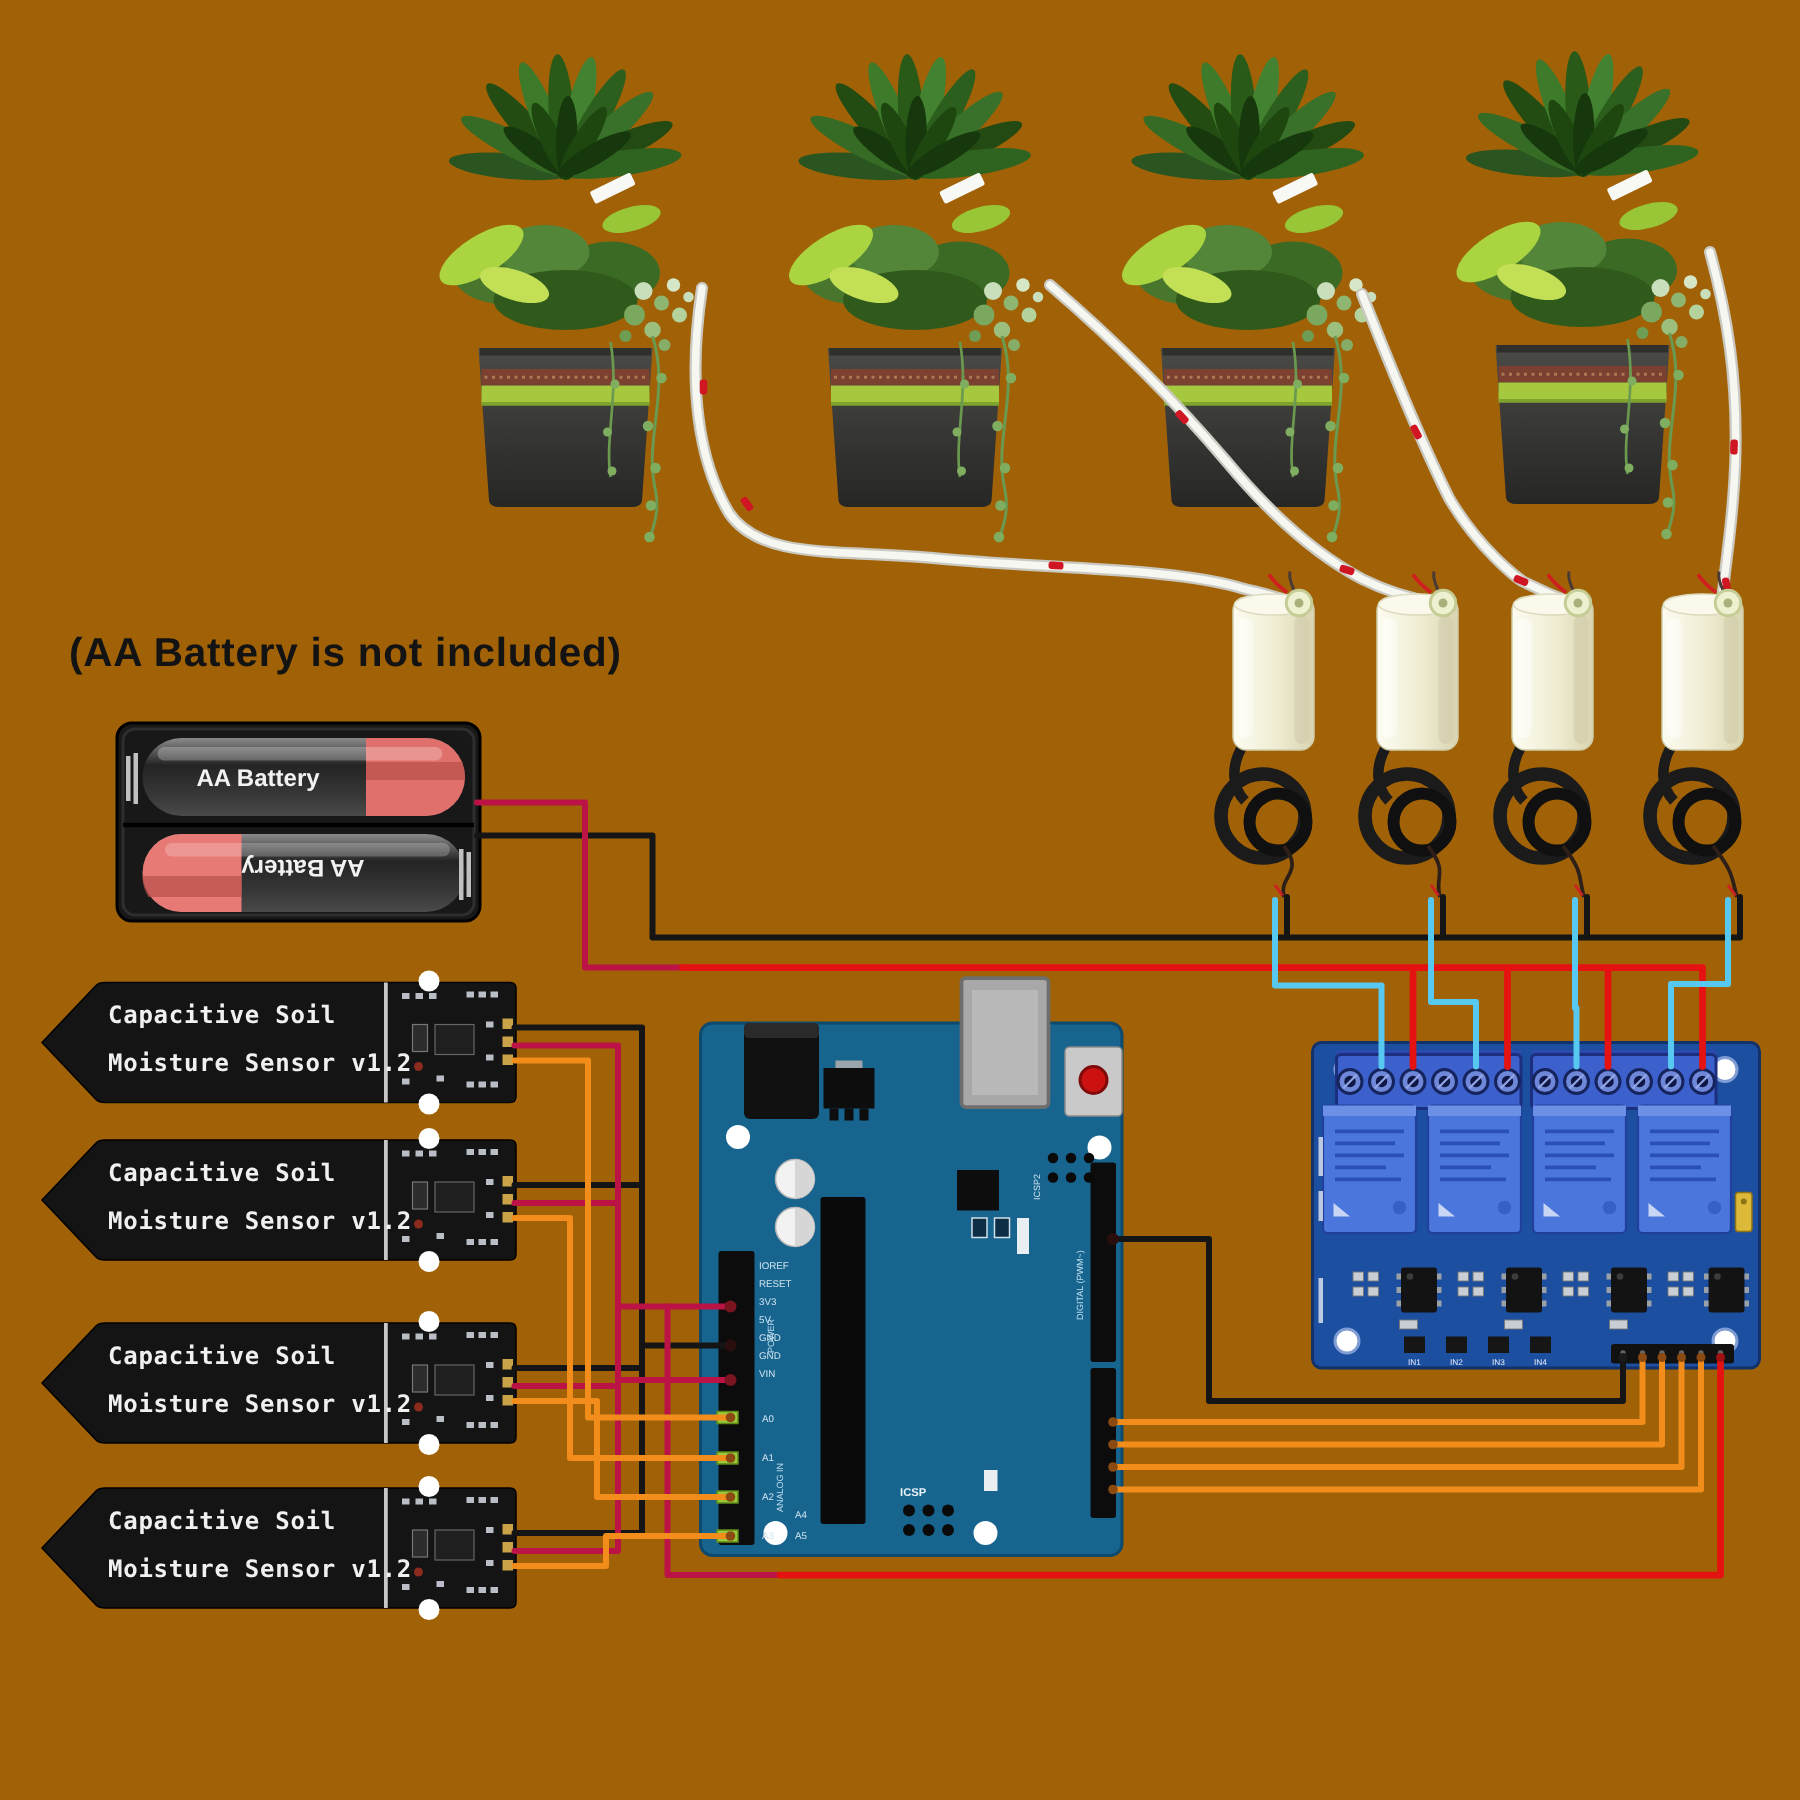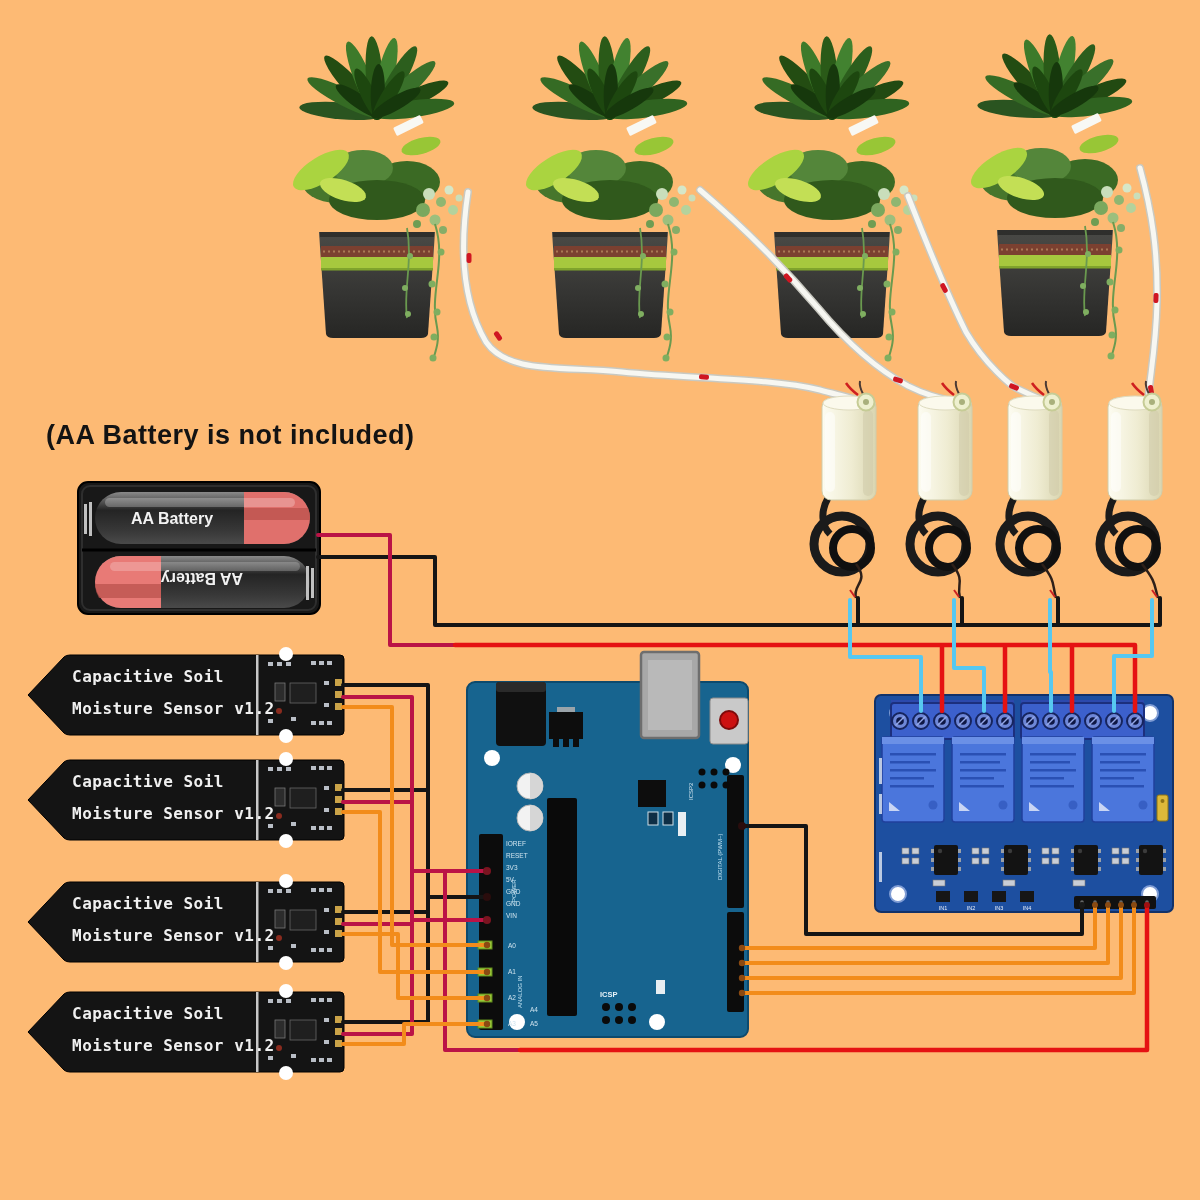--- a/index.html
+++ b/index.html
@@ -1,16 +1,16 @@
 <!DOCTYPE html>
 <html><head>
 <meta charset="utf-8">
 <style>
   html,body{margin:0;padding:0;background:#ffffff;}
-  .canvas{position:relative;width:1200px;height:1200px;background:#fdba74;overflow:hidden;
+  .canvas{position:relative;width:1200px;height:1200px;background:#a16207;overflow:hidden;
           font-family:"Liberation Sans",sans-serif;}
   .scene{position:absolute;left:0;top:0;}
   .caption{position:absolute;left:46px;top:420px;font-size:27px;font-weight:bold;
            color:#131313;letter-spacing:.5px;font-family:"Liberation Sans",sans-serif;}
   text{font-family:"Liberation Sans",sans-serif;}
   .mono{font-family:"DejaVu Sans Mono",monospace;}
 </style>
 </head>
 <body>
 

